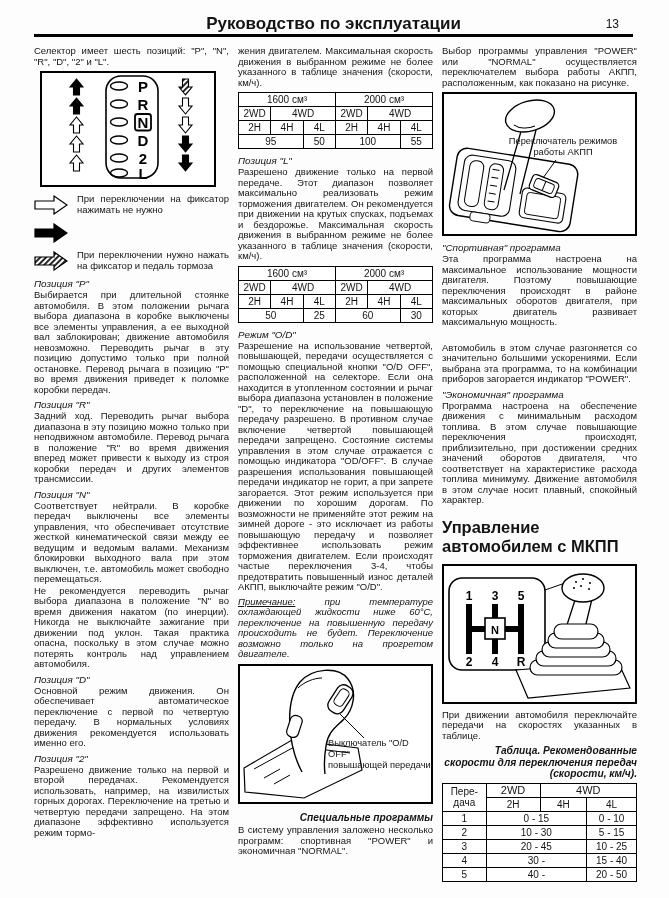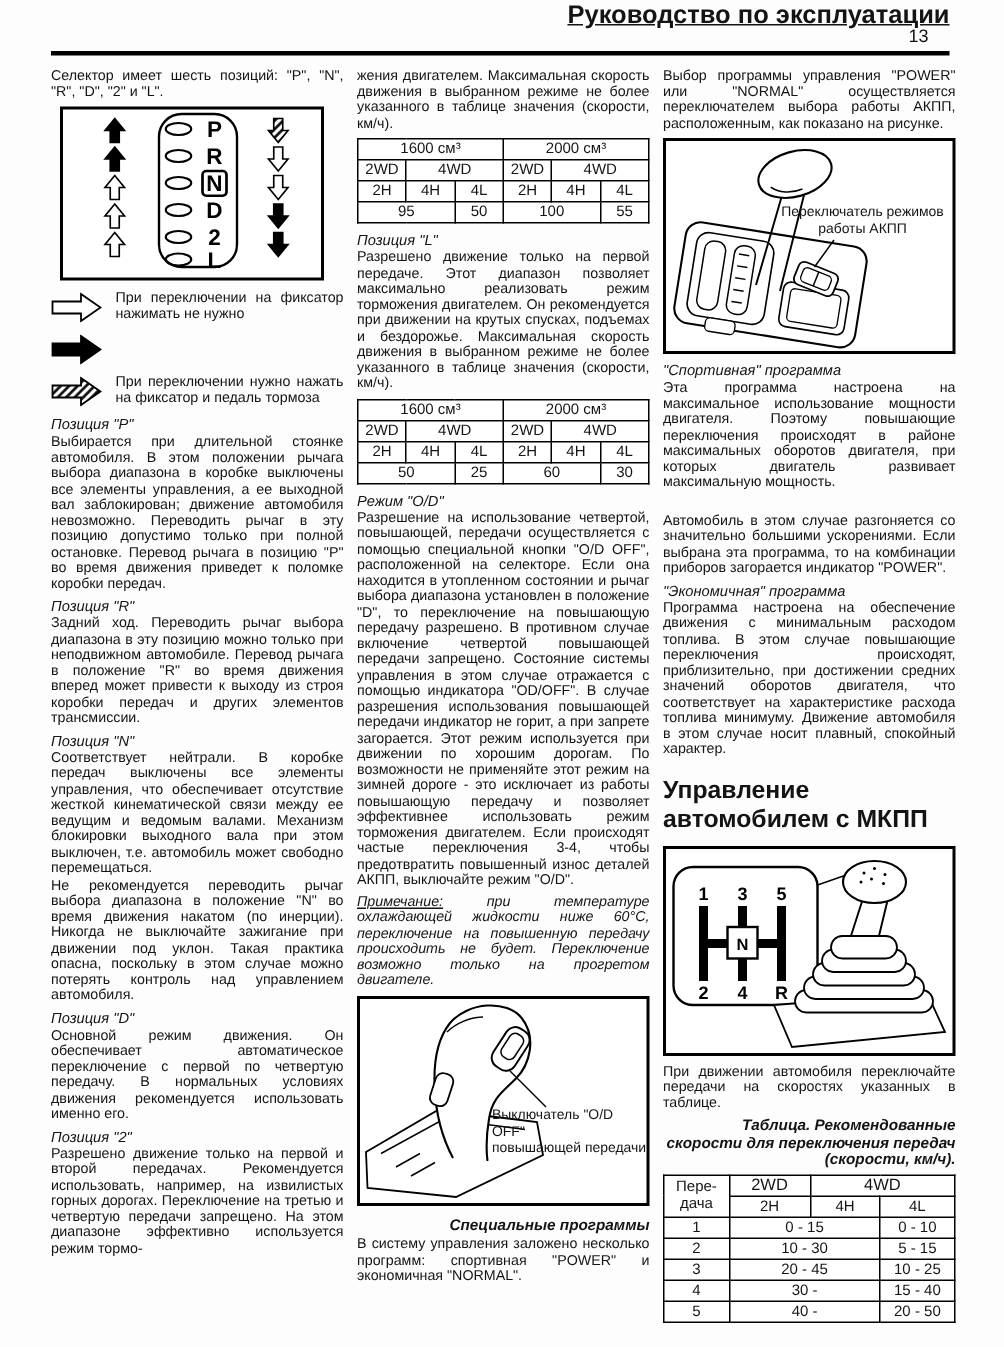--- a/index.html
+++ b/index.html
@@ -4,22 +4,22 @@
 <style>
   html,body { margin:0; padding:0; }
   body {
     width:669px; height:898px; overflow:hidden; background:#fdfdfd;
     font-family:"Liberation Sans", sans-serif; color:#141414;
     -webkit-font-smoothing:antialiased;
   }
   .page { padding:6px 36px 0 34px; position:relative; }
   
   .hdr { position:relative; height:28px; border-bottom:3px solid #000; }
-  .hdr-title { position:absolute; left:0; right:0; bottom:14px; text-align:right;
-    font-size:17px; font-weight:bold;text-decoration:underline; }
+  .hdr-title { position:absolute; left:0; right:0; bottom:0; text-align:center;
+    font-size:17px; font-weight:bold; }
   .hdr-num { position:absolute; right:14px; bottom:3px; font-size:12px; font-weight:normal; }
   
   .cols { display:flex; gap:9px; margin-top:9px; }
   .col { width:195px; flex:none; }
   p, .body-text { margin:0 0 4px 0; text-align:justify; font-size:9.5px; line-height:10.5px; }
   .h-it { font-style:italic; font-size:9.8px; line-height:11px; margin:3px 0 1px 0; }
   .note { font-style:italic; }
   .note .lbl { text-decoration:underline; }
   .h-bi { font-weight:bold; font-style:italic; font-size:10.2px; margin:8px 0 2px 0; line-height:11.5px; text-align:right; }
   .h-big { font-size:16.5px; font-weight:bold; line-height:19px; margin:12px 0 8px 0; text-align:left; }
@@ -30,21 +30,21 @@
   .legend-row svg { flex:none; margin-top:1px; }
   .legend-row p { margin:0; }
   
   table { border-collapse:collapse; width:100%; table-layout:fixed; margin:3px 0 6px 0; background:#fff; }
   td { border:1px solid #000; font-size:10px; text-align:center; padding:1px 0; line-height:11px; }
   .gear-col0 { white-space:pre-line; }
   
   .img-box { border:2px solid #000; position:relative; background:#fff; margin:3px 0 6px 0; }
   .img-caption { position:absolute; font-size:9.3px; line-height:11px; white-space:pre-line; }
   .cap-od { left:88px; top:72px; width:104px; text-align:left; }
-  .cap-at { right:0; top:42px; width:120px; text-align:center; }
+  .cap-at { right:12px; top:42px; width:120px; text-align:center; }
 </style>
 </head>
 <body>
 
 <div class="page">
 
   <div class="hdr">
     <div class="hdr-title">Руководство по эксплуатации</div>
     <div class="hdr-num">13</div>
   </div>

